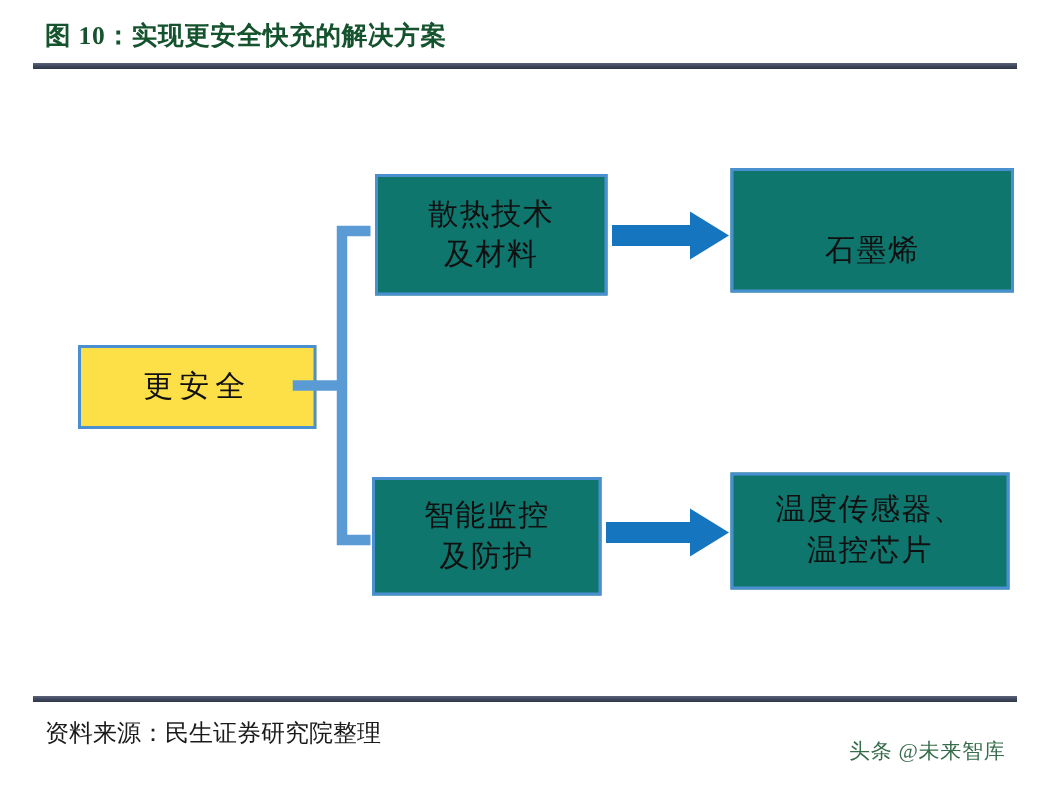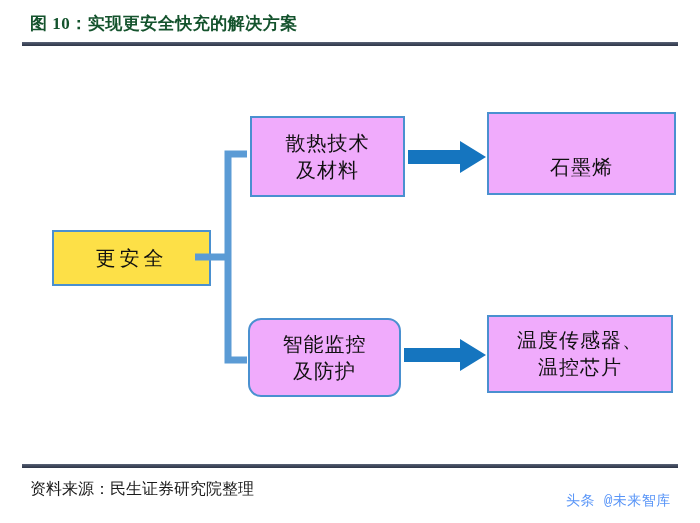--- a/index.html
+++ b/index.html
@@ -56,22 +56,22 @@
     text-align: center;
   }
 
   
   .watermark {
     position: absolute;
     left: 566px;
     top: 492px;
     width: 128px;
     height: 22px;
-    color: #3b82f6;
-    font-family: Liberation Mono, monospace;
+    color: #14532d;
+    font-family: Liberation Serif, serif;
     font-size: 14px;
     letter-spacing: 0.5px;
     white-space: nowrap;
     opacity: 0.85;
   }
 
   
   .diagram {
     position: absolute;
     left: 0;
@@ -87,21 +87,21 @@
     border: 2px solid #4a90d0;
     display: flex;
     align-items: center;
     justify-content: center;
     text-align: center;
     font-family: "Liberation Serif", "DejaVu Serif", serif;
     font-size: 20px;
     color: #101010;
     line-height: 1.35;
     letter-spacing: 1px;
-    background: #f0abfc;
+    background: #0f766e;
   }
   .node.root {
     background: #fde047;
     left: 36px;
     top: 180px;
     width: 159px;
     height: 56px;
     letter-spacing: 4px;
     margin-left: 16px;
   }
@@ -109,21 +109,20 @@
     left: 250px;
     top: 66px;
     width: 155px;
     height: 81px;
   }
   .node.mid-bottom {
     left: 248px;
     top: 268px;
     width: 153px;
     height: 79px;
-    border-radius: 13px;
   }
   .node.right-top {
     left: 487px;
     top: 62px;
     width: 189px;
     height: 83px;
   }
   .node.right-bottom {
     left: 487px;
     top: 265px;

